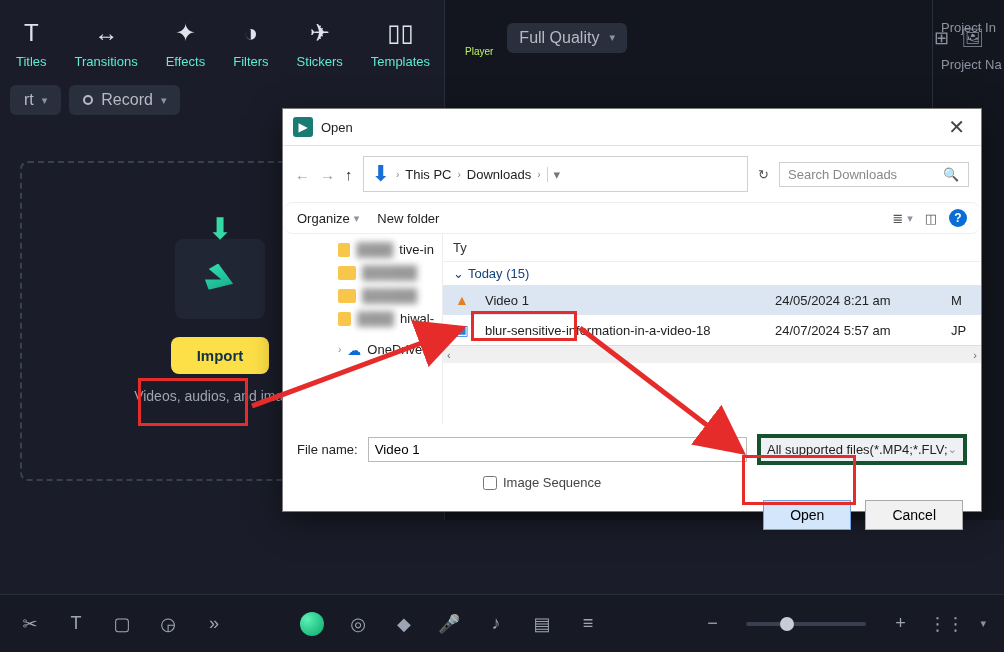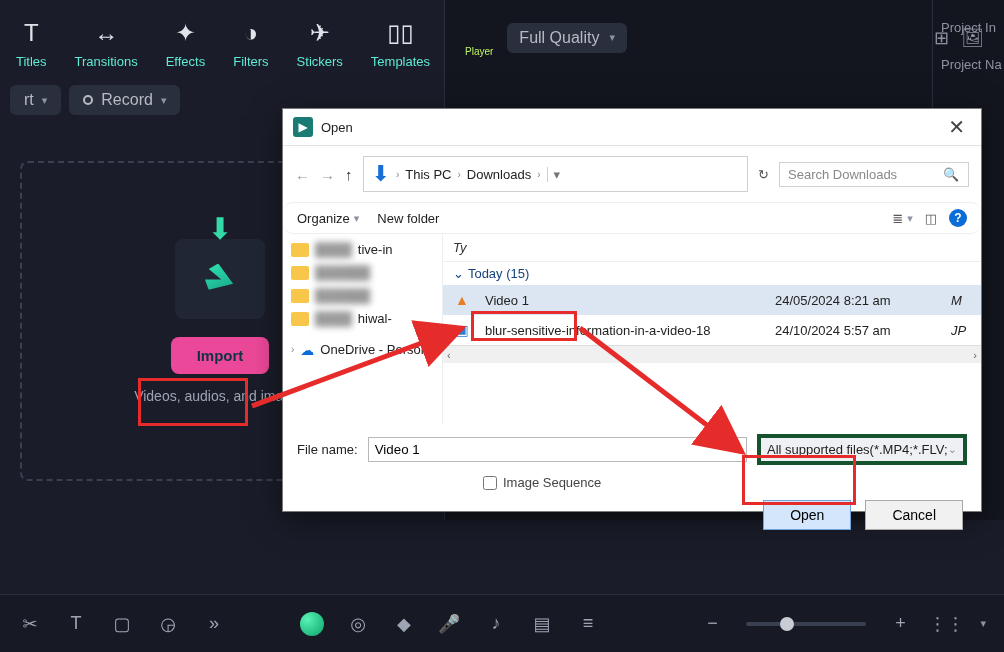--- a/index.html
+++ b/index.html
@@ -15,21 +15,21 @@
   .record-bar { display: flex; align-items: center; gap: 8px; padding: 6px 10px; }
   .record-dd { background: #2a2f3e; border-radius: 6px; padding: 6px 14px; display: flex; align-items: center; gap: 8px; color: #b6bac3; cursor: pointer; }
   .rec-dot { width: 10px; height: 10px; border-radius: 50%; border: 2px solid #b6bac3; display:inline-block; }
   .chev { font-size: 11px; color: #8e93a1; }
   
   
   .drop-zone { margin: 40px 20px 0; width: 400px; height: 320px; border: 2px dashed #3a4052; border-radius: 8px; position: relative; display:flex; flex-direction:column; align-items:center; justify-content:center; }
   .drop-icon { width: 90px; height: 80px; background: #212634; border-radius: 8px; position: relative; margin-bottom: 18px; }
   .dl-arrow { position:absolute; top:-28px; left:50%; transform:translateX(-50%); color:#34d9a7; font-size:30px; }
   .filmora-sym { position:absolute; top:50%; left:50%; transform:translate(-50%,-50%) rotate(20deg); width:28px; height:28px; background:linear-gradient(135deg,#2fe3b0,#16a085); clip-path: polygon(25% 0,100% 50%,25% 100%,0 70%,55% 50%,0 30%); }
-  .import-btn { background:#ec4899; color:#134; font-weight:600; padding:10px 26px; border-radius:8px; cursor:pointer; border:none; font-size:15px; }
+  .import-btn { background:#fde047; color:#134; font-weight:600; padding:10px 26px; border-radius:8px; cursor:pointer; border:none; font-size:15px; }
   .drop-hint { margin-top:14px; color:#9ea4b3; font-size:14px; }
   
   
   .preview-panel { position:absolute; top:0; left:444px; right:0; height:520px; background:#14161f; border-left:1px solid #2a2f3e; }
   .preview-top { display:flex; align-items:center; gap:14px; padding:18px 20px; }
   .preview-label { color:#bef264; font-size:10px;margin-top:28px; }
   .quality-dd { background:#2a2f3e; border-radius:6px; padding:6px 12px; color:#b6bac3; display:flex; align-items:center; gap:10px; cursor:pointer; }
   .prev-icons { margin-left:auto; display:flex; gap:12px; color:#8e93a1; font-size:18px; }
   .prev-icons span { cursor:pointer; }
   
@@ -64,30 +64,30 @@
   .search-box { width:190px; border:1px solid #d0d0d0; padding:4px 8px; display:flex; align-items:center; gap:8px; color:#888; }
   
   .dlg-toolbar { display:flex; align-items:center; gap:18px; padding:6px 14px; border-top:1px solid #eee; border-bottom:1px solid #eee;border-radius:10px; }
   .dlg-toolbar .org { cursor:pointer; display:flex; align-items:center; gap:4px; }
   .dlg-toolbar .right { margin-left:auto; display:flex; align-items:center; gap:12px; color:#555; }
   .dlg-toolbar .view-dd { display:flex; align-items:center; gap:4px; cursor:pointer; }
   .help { width:18px; height:18px; border-radius:50%; background:#0a6cd6; color:#fff; display:flex; align-items:center; justify-content:center; font-size:12px; font-weight:bold; }
   
   .dlg-body { display:flex; height:190px; }
   .tree { width:160px; border-right:1px solid #eee; padding:4px 6px; overflow:hidden; }
-  .tree-item { display:flex; align-items:center; gap:6px; padding:4px 2px; white-space:nowrap; }
+  .tree-item { display:flex; align-items:center; gap:6px; padding:4px 2px; white-space:nowrap;margin-left:47px; }
   .folder-ic { width:18px; height:14px; background:#f7c64a; border-radius:2px; display:inline-block; }
   .onedrive-ic { width:18px; height:14px; display:inline-flex; align-items:center; justify-content:center; color:#0a6cd6; font-size:14px; }
   .blur-box { filter: blur(3px); color:#999; }
   
   .file-list { flex:1; position:relative; }
   .fl-header { display:flex; padding:6px 10px; border-bottom:1px solid #eee; color:#333; }
   .fl-name { flex:1; padding-left:8px; }
   .fl-date { width:176px; }
-  .fl-type { width:20px;font-style:italic; }
+  .fl-type { width:20px; }
   .fl-group { padding:4px 10px; color:#14427a; display:flex; align-items:center; gap:4px; }
   .fl-row { display:flex; align-items:center; padding:6px 10px; }
   .fl-row.sel { background:#dce6f2; }
   .file-ic { width:18px; height:18px; margin-right:6px; display:inline-flex; align-items:center; justify-content:center; font-size:14px; }
   .scroll-x { height:18px; background:#f0f0f0; border-top:1px solid #ddd; display:flex; align-items:center; justify-content:space-between; padding:0 4px; color:#666; font-size:11px; }
   
   .dlg-filename { display:flex; align-items:center; gap:10px; padding:10px 14px 6px; }
   .fn-input { flex:1; border:1px solid #b8b8b8; padding:4px 6px; background:#fff; }
   .ft-select { width:210px; border:4px solid #14532d; padding:4px 6px; background:#eef0f3; display:flex; align-items:center; justify-content:space-between; cursor:pointer; }
   
@@ -283,21 +283,21 @@
         </div>
       <div class="fl-row sel">
         <span class="file-ic" style="color:#e67e22;">▲</span>
         <span class="fl-name">Video 1</span>
         <span class="fl-date">24/05/2024 8:21 am</span>
         <span class="fl-type">M</span>
       </div>
       <div class="fl-row">
         <span class="file-ic" style="color:#2a7ed6;">▣</span>
         <span class="fl-name">blur-sensitive-information-in-a-video-18</span>
-        <span class="fl-date">24/10/2024 5:57 am</span>
+        <span class="fl-date">24/07/2024 5:57 am</span>
         <span class="fl-type">JP</span>
       </div>
       <div class="scroll-x">
           <span>‹</span>
           <span>›</span>
         </div>
     </div>
   </div>
   <div class="dlg-filename">
     <span>File name:</span>

